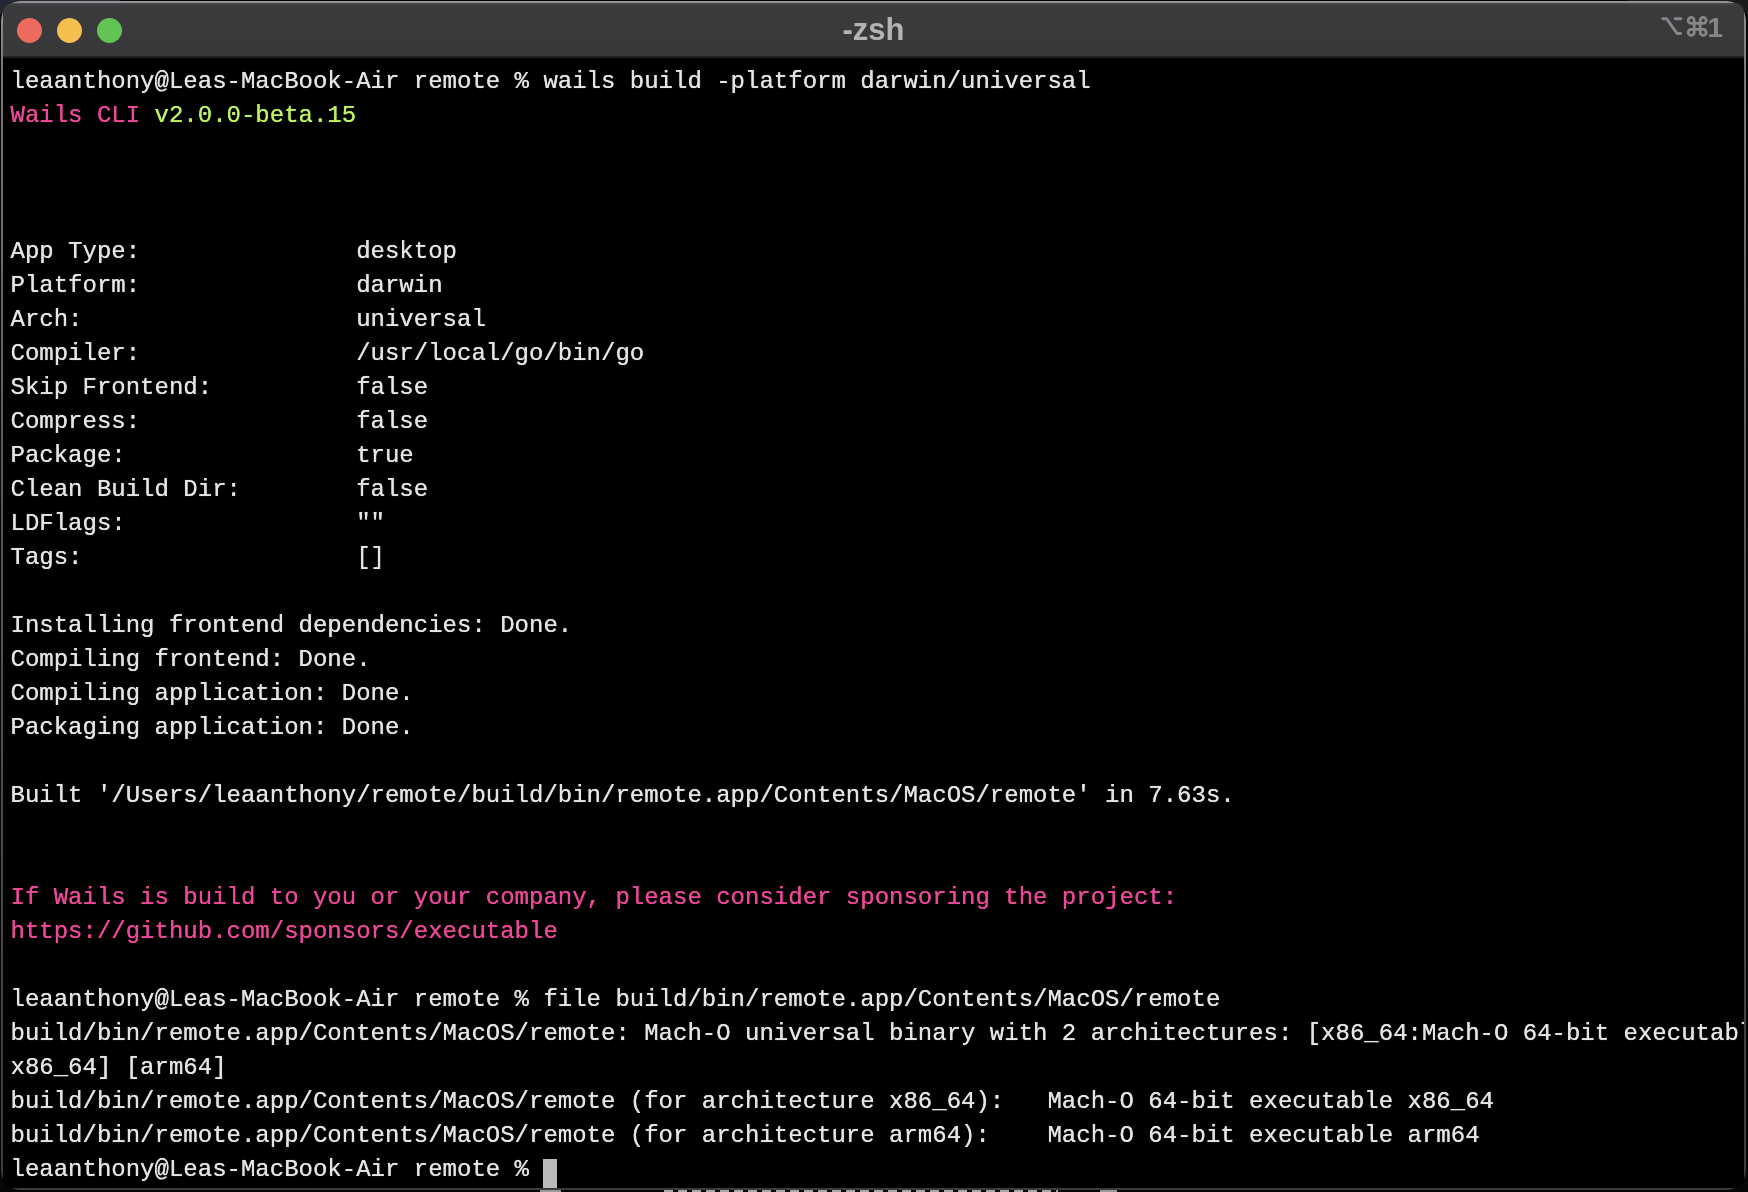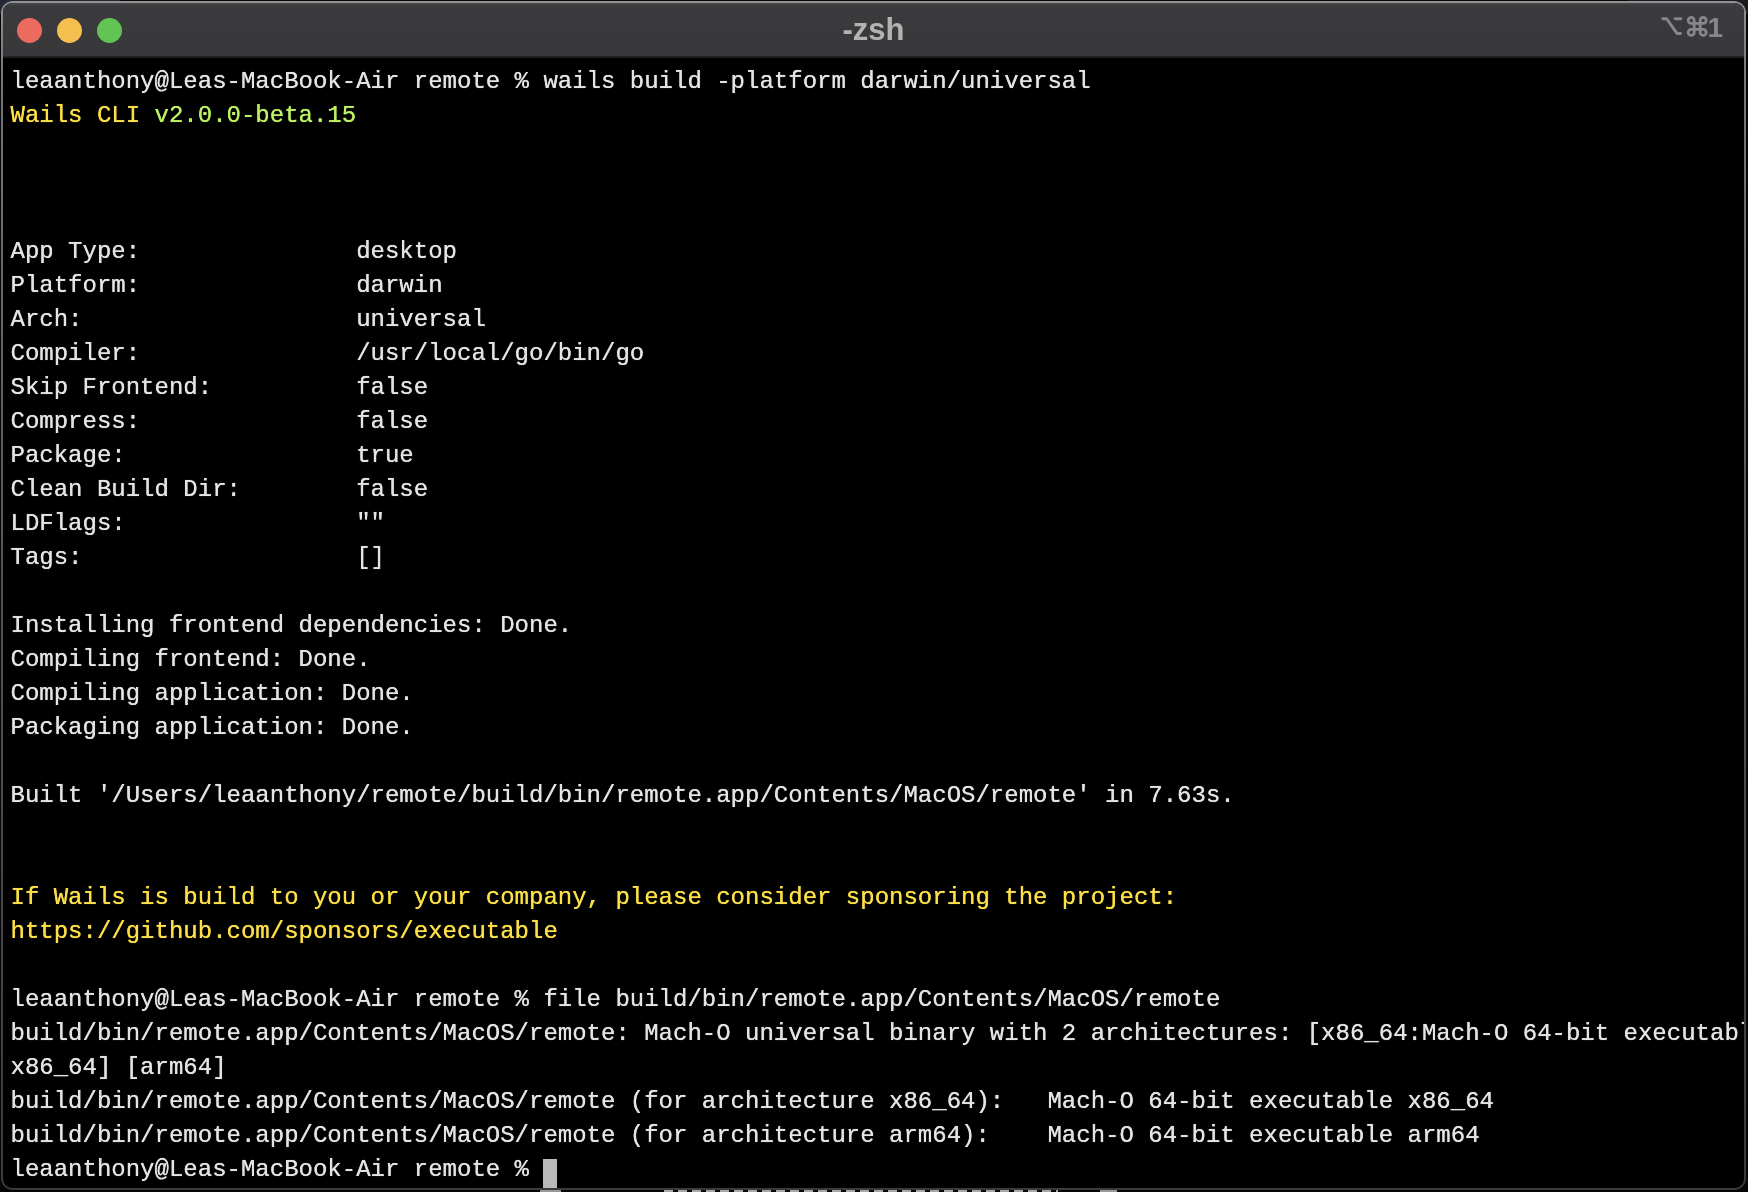--- a/index.html
+++ b/index.html
@@ -1,36 +1,36 @@
 <!DOCTYPE html>
 <html><head>
 <meta charset="utf-8">
 <style>
   html,body{margin:0;padding:0;}
   body{width:1748px;height:1192px;background:#060606;overflow:hidden;position:relative;
        font-family:"Liberation Sans", sans-serif;}
   .bgtl{position:absolute;left:0;top:0;width:120px;height:14px;background:#232833;}
   .bgtr{position:absolute;right:0;top:0;width:120px;height:14px;background:#1b1b1d;}
-  .win{position:absolute;left:1px;top:1px;width:1745px;height:1189px;border-radius:12px;
+  .win{position:absolute;left:1px;top:1px;width:1745px;height:1189px;border-radius:20px;
        background:linear-gradient(180deg,#929294 0%,#77777b 6%,#55555a 45%,#3b3b3f 100%);
        padding:2px;box-sizing:border-box;}
   .inner{width:100%;height:100%;border-radius:9px;background:#000;overflow:hidden;position:relative;}
   .tbar{position:absolute;left:0;top:0;right:0;height:55px;
         background:linear-gradient(180deg,#4a4a4c 0px,#3b3b3d 3px,#38383a 50px,#39393b 53px,#232325 53px,#1d1d1f 55px);}
   .light{position:absolute;border-radius:50%;width:25px;height:25px;top:15px;}
   .l-red{left:14px;background:#ed6a5e;}
   .l-yel{left:54px;background:#f5bf4f;}
   .l-grn{left:94px;background:#61c454;}
   .ttitle{position:absolute;left:0;right:0;top:0;height:53px;text-align:center;
           font-weight:bold;font-size:31px;line-height:53px;color:#b3b3b3;letter-spacing:0px;}
   .shortcut{position:absolute;left:1655px;top:11px;height:28px;color:#8c8c8c;}
   pre.term{position:absolute;left:7.5px;top:62.3px;margin:0;
      font-family:"Liberation Mono", monospace;font-size:24px;line-height:34px;
      color:#e4e4e4;white-space:pre;text-shadow:0 0 0.7px currentColor;}
-  .y{color:#fde047;}
+  .y{color:#ec4899;}
   .r{color:#bef264;}
   .cur{display:inline-block;width:14px;height:29px;background:#b9b9b9;vertical-align:-11.5px;}
   .bline{position:absolute;top:1189.5px;height:2.5px;background:#9a9a9a;}
 </style>
 </head>
 <body>
 <div class="bgtl"></div>
 <div class="bgtr"></div>
 <div class="win">
     <div class="inner">

